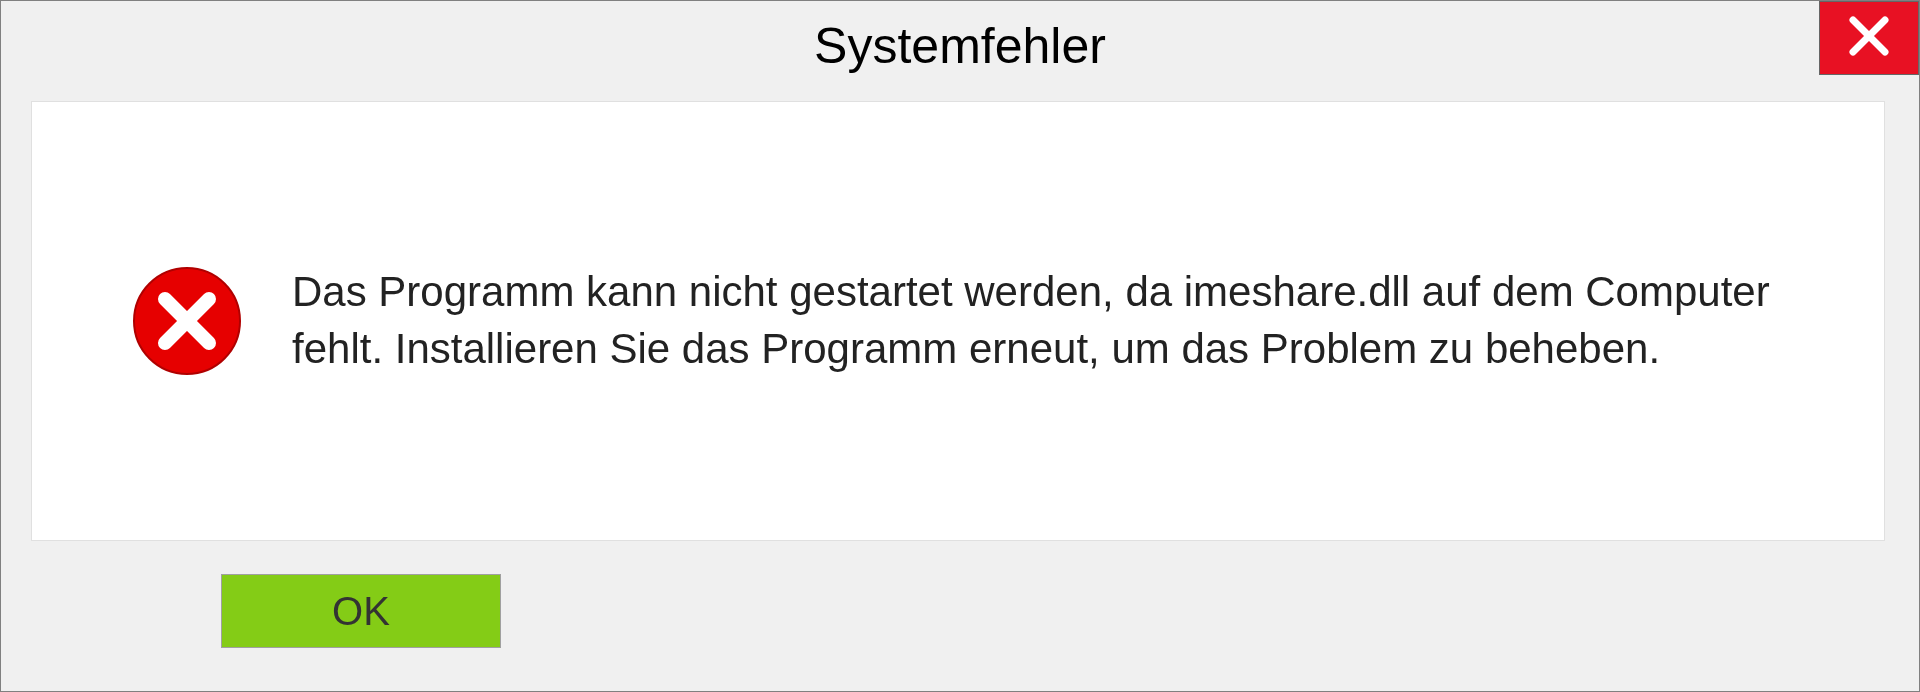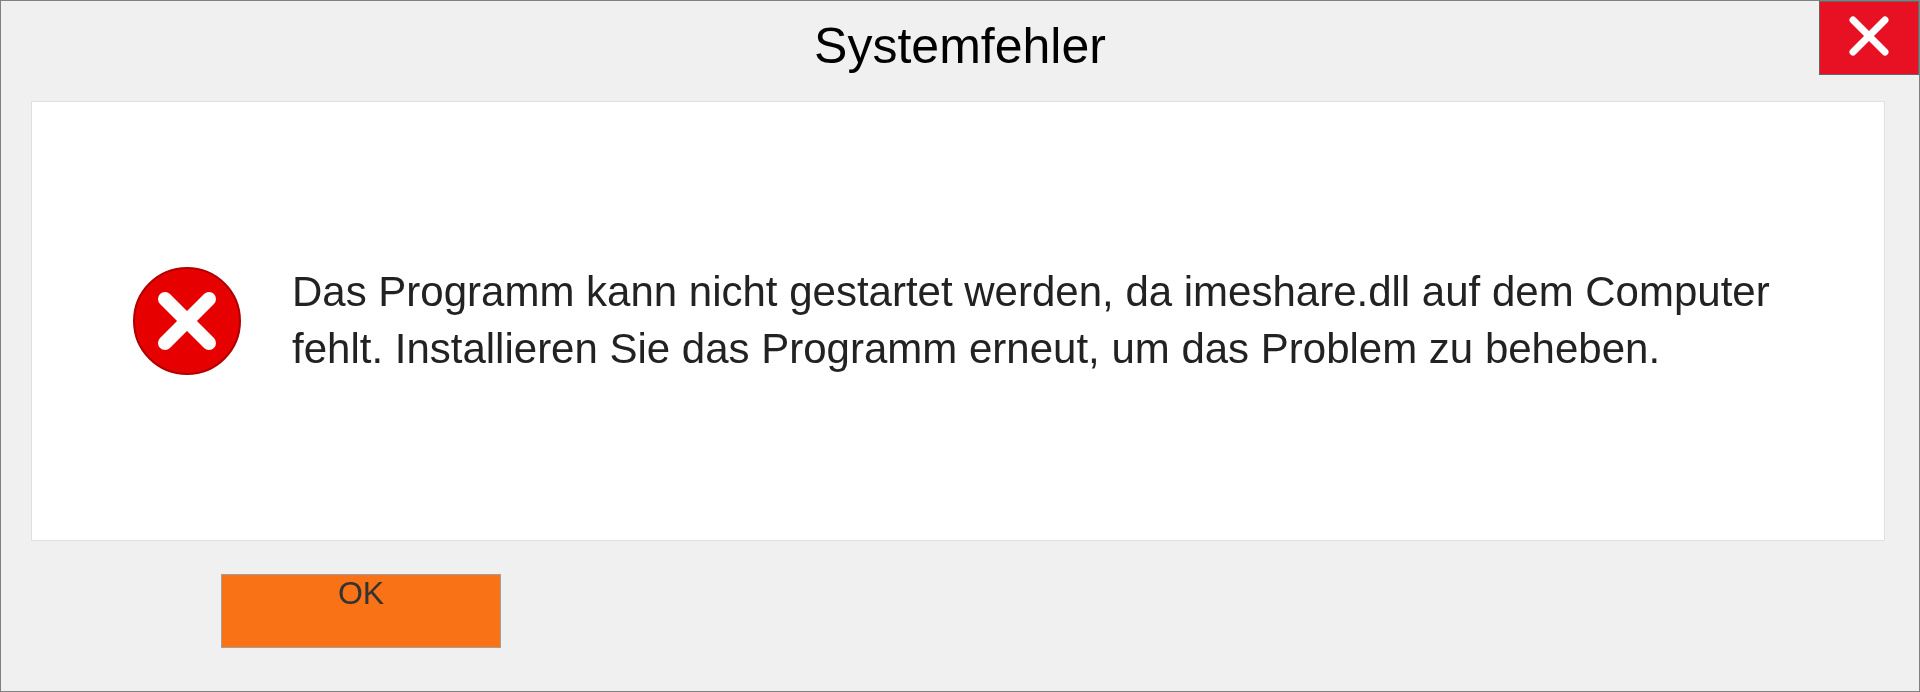--- a/index.html
+++ b/index.html
@@ -101,26 +101,27 @@
       font-size: 58px;
       font-weight: 800;
       color: #e60000;
       letter-spacing: 2px;
       font-family: Arial, Helvetica, sans-serif;
     }
 
     .ok-button {
       width: 280px;
       height: 74px;
-      background: #f97316;
+      background: #84cc16;
       border: 1px solid #a0a0a0;
-      font-size: 32px;
+      font-size: 40px;
       color: #333333;
       cursor: pointer;
       display: flex;
+      align-items: center;
       justify-content: center;
     }
   </style>
 </head>
 <body>
 
 <div class="dialog-window">
   <div class="titlebar">
     <span class="dialog-title">Systemfehler</span>
     <div class="close-button">

